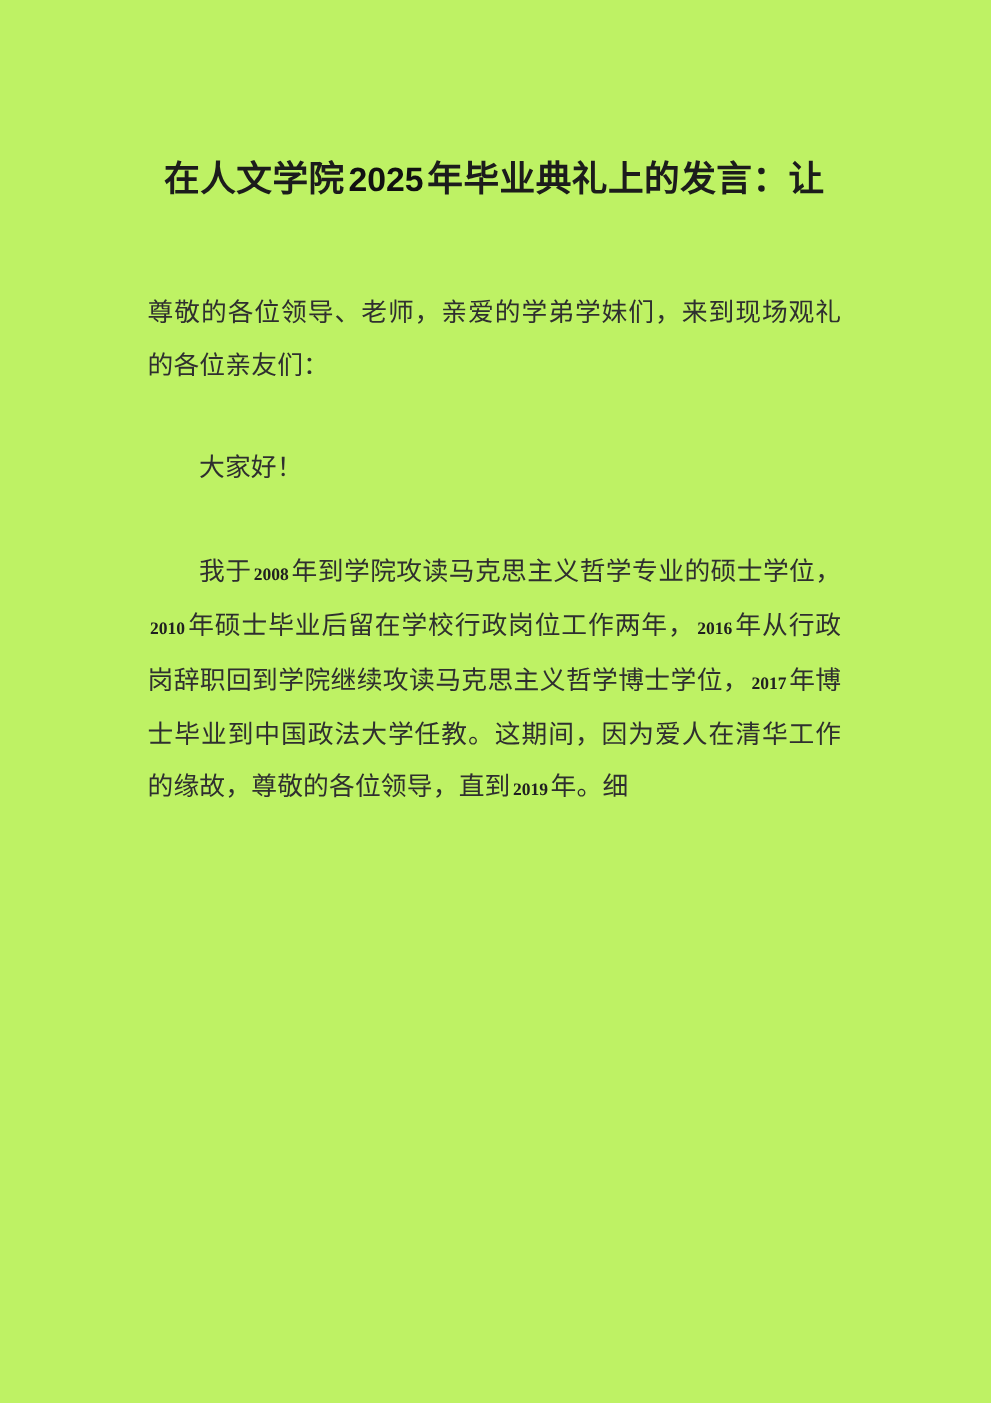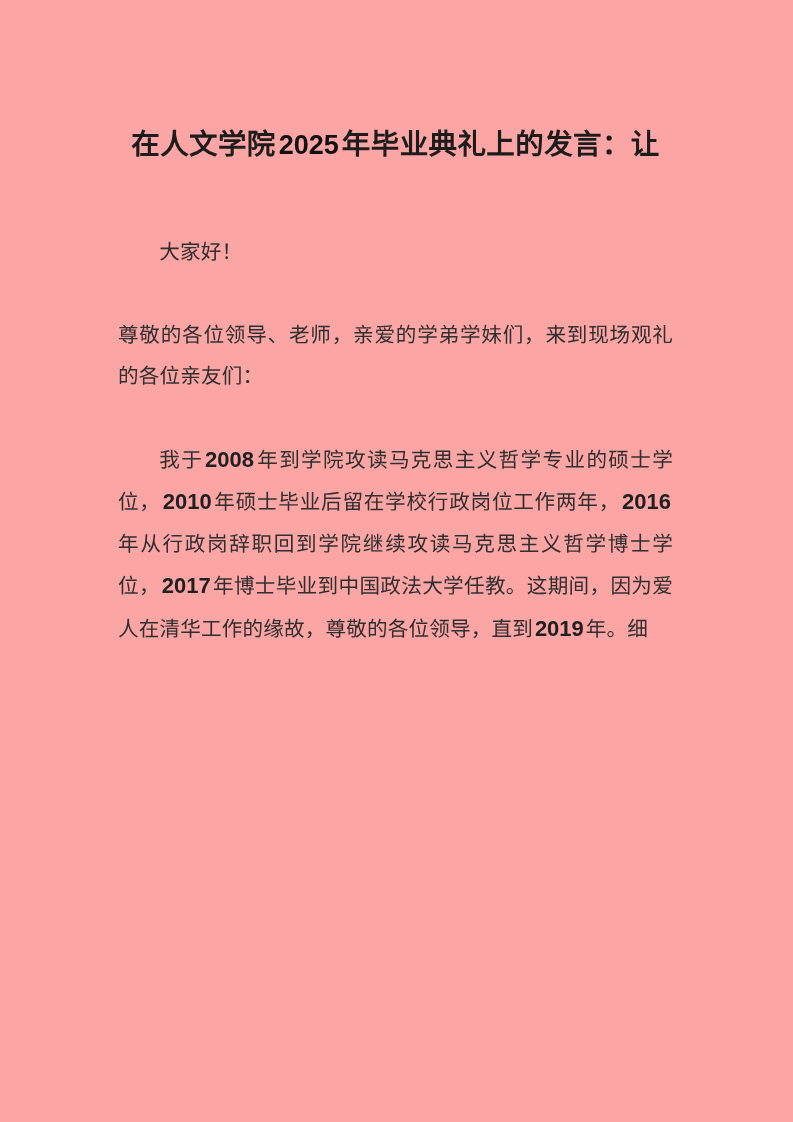--- a/index.html
+++ b/index.html
@@ -7,21 +7,21 @@
     margin: 0;
     padding: 0;
     background: #ffffff;
   }
 
   .page {
     position: relative;
     width: 793px;
     height: 1122px;
     margin: 0;
-    background: #fca5a5;
+    background: #bef264;
     overflow: hidden;
     box-sizing: border-box;
     font-family: "Liberation Serif", "DejaVu Serif", serif;
     -webkit-font-smoothing: antialiased;
   }
 
   
   .content {
     position: absolute;
     left: 118px;
@@ -61,23 +61,23 @@
     text-justify: inter-ideograph;
     letter-spacing: 0.15px;
     font-family: "Liberation Serif", "DejaVu Serif", serif;
     word-break: break-all;
   }
   .para + .para { margin-top: 41px; }
   .para.indent { text-indent: 2em; }
 
   
   .num {
-    font-family: Liberation Sans, sans-serif;
+    font-family: Liberation Serif, serif;
     font-weight: 700;
-    font-size: 22px;
+    font-size: 14px;
     letter-spacing: 0;
     padding: 0 2px;
     color: #202020;
   }
   .num-title {
     font-family: "Liberation Sans", "DejaVu Sans", sans-serif;
     font-weight: 700;
     font-size: 27px;
     letter-spacing: 0;
     padding: 0 3px;
@@ -91,21 +91,21 @@
   <div class="content">
 
     <div class="title-spacer-top"></div>
 
     <h1 class="doc-title">
       <span class="title-line"><span>在人文学院</span><span class="num-title">2025</span><span>年毕业典礼上的发言：让</span></span>
     </h1>
 
     <div class="title-gap"></div>
 
+    <p class="para">尊敬的各位领导、老师，亲爱的学弟学妹们，来到现场观礼的各位亲友们：</p>
+
     <p class="para indent">大家好！</p>
-
-    <p class="para">尊敬的各位领导、老师，亲爱的学弟学妹们，来到现场观礼的各位亲友们：</p>
 
 
     <p class="para indent"><span>我于</span><span class="num">2008</span><span>年到学院攻读马克思主义哲学专业的硕士学位，</span><span class="num">2010</span><span>年硕士毕业后留在学校行政岗位工作两年，</span><span class="num">2016</span><span>年从行政岗辞职回到学院继续攻读马克思主义哲学博士学位，</span><span class="num">2017</span><span>年博士毕业到中国政法大学任教。这期间，因为爱人在清华工作的缘故，尊敬的各位领导，直到</span><span class="num">2019</span><span>年。细</span></p>
 
   </div>
 </div>
 
 </body></html>

